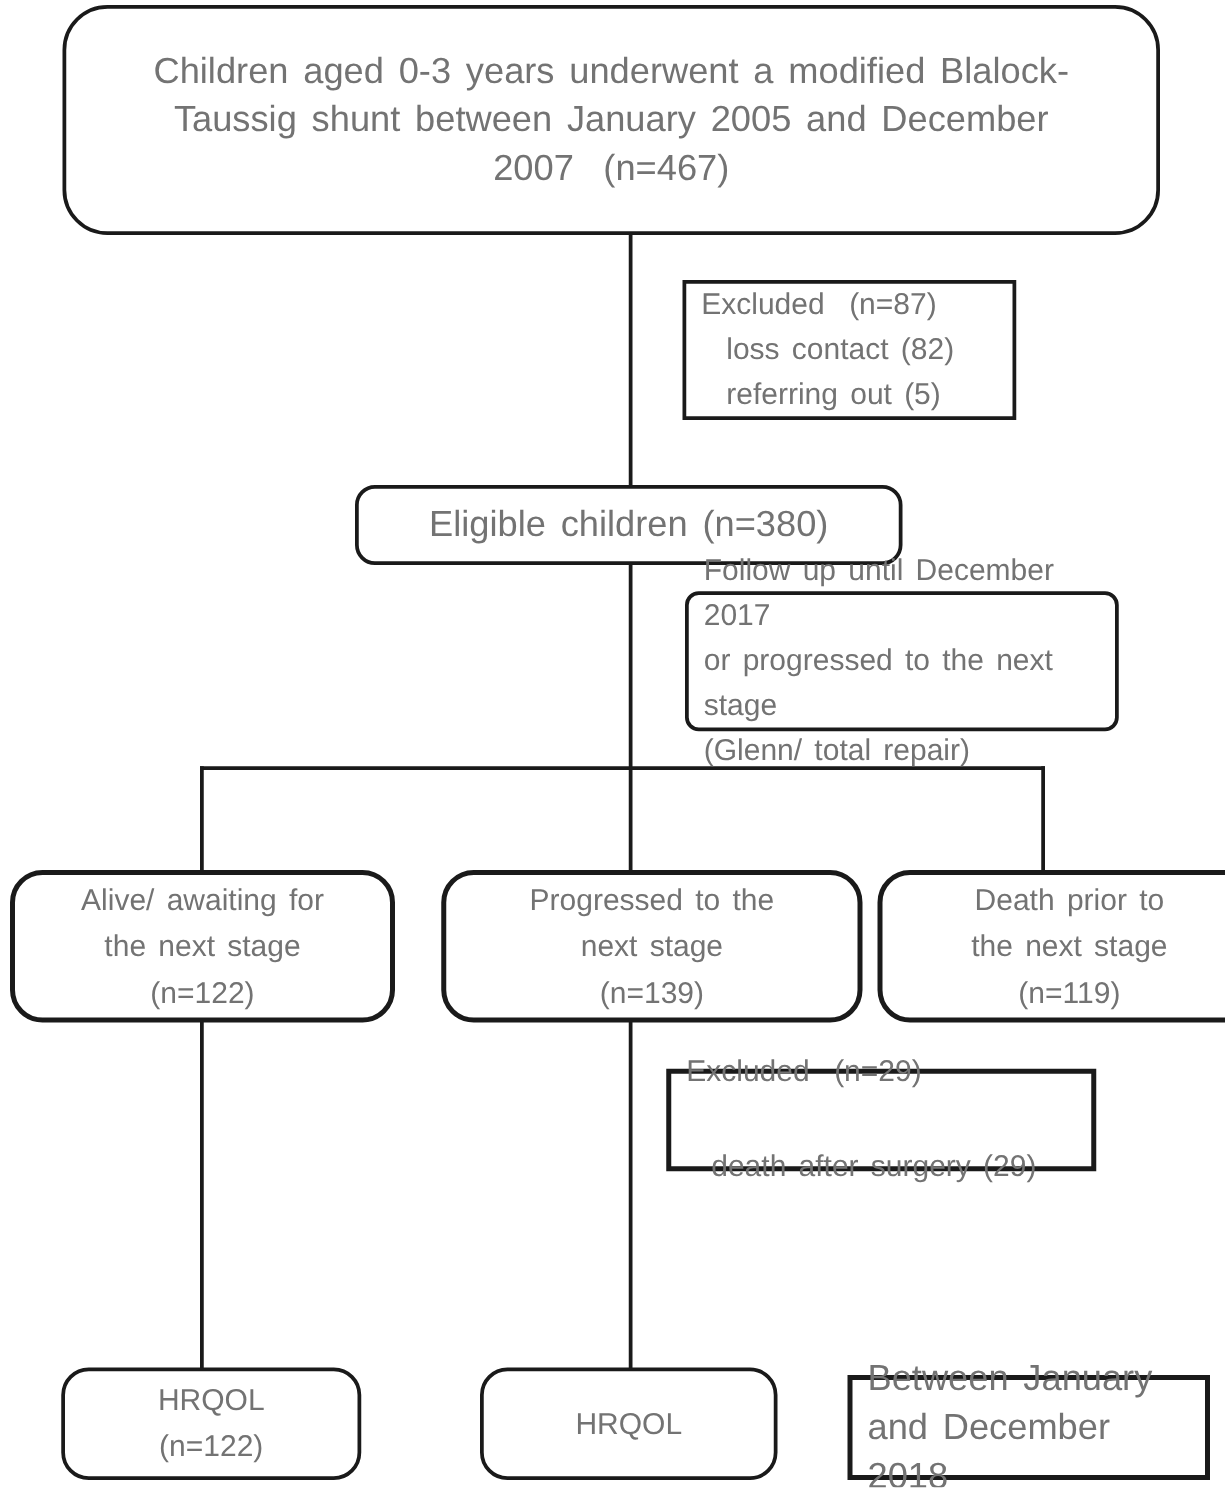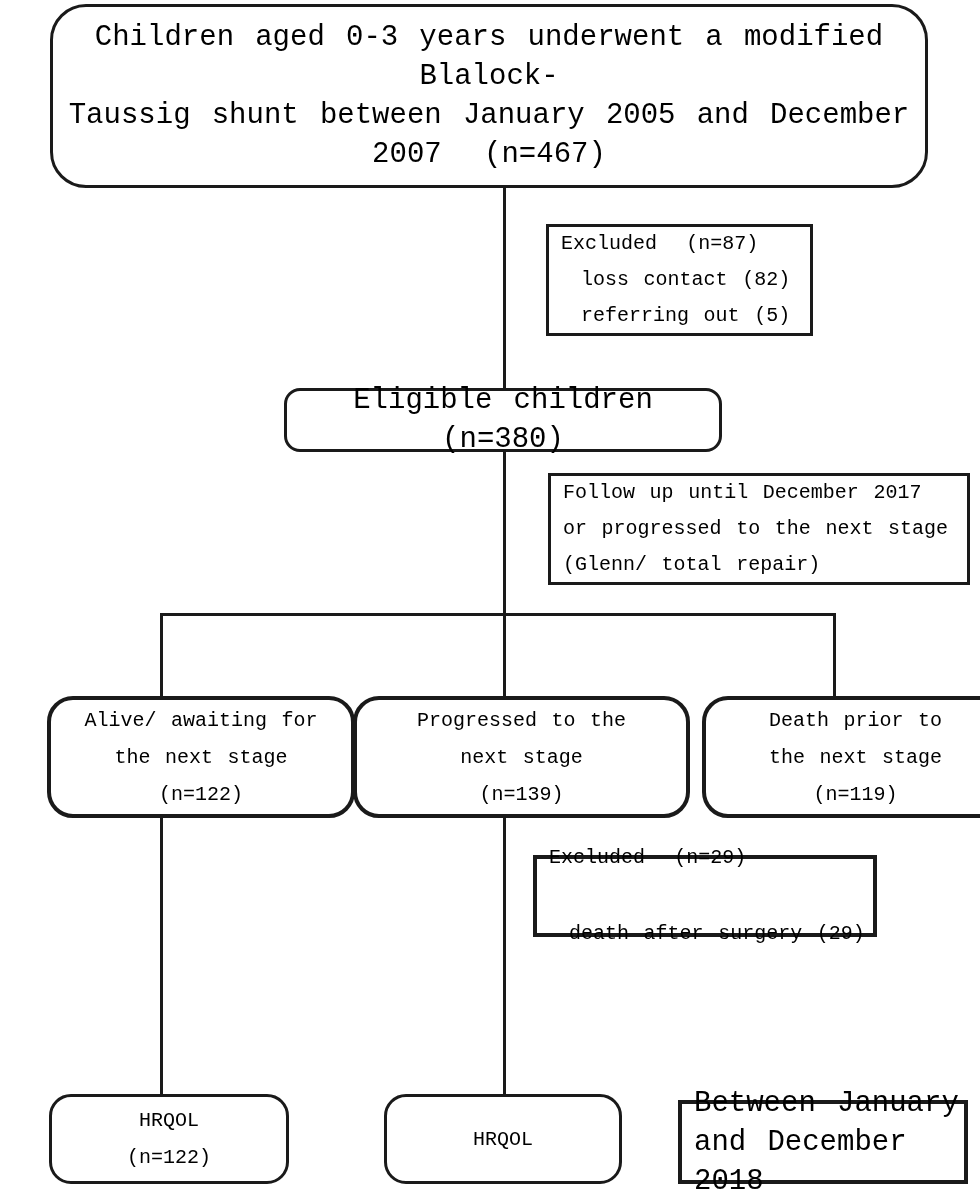--- a/index.html
+++ b/index.html
@@ -5,22 +5,22 @@
   html, body {
     margin: 0;
     padding: 0;
     background: #ffffff;
   }
   .canvas {
     position: relative;
     width: 980px;
     height: 1190px;
     background: #ffffff;
-    font-family: Liberation Mono, monospace;
-    color: #000000;
+    font-family: Liberation Sans, sans-serif;
+    color: #737373;
     overflow: hidden;
   }
   
   .conn {
     position: absolute;
     background: #1a1a1a;
     z-index: 0;
   }
   
   .box {
@@ -30,21 +30,21 @@
     z-index: 1;
     display: flex;
     flex-direction: column;
     justify-content: center;
     box-sizing: border-box;
   }
   .box.thick { border-width: 4px; }
   .tline {
     white-space: pre-wrap;
     word-spacing: 0.13em;
-    font-size: 20px;
+    font-size: 24px;
     line-height: 37px;
   }
   .center .tline { text-align: center; }
   .big .tline { font-size: 29px; line-height: 39px; }
   .leftpad .tline { padding-left: 12px; padding-right: 4px; }
   .leftpad .tline.indent { padding-left: 32px; }
   .compact .tline { line-height: 36px; }
 </style>
 </head>
 <body>
@@ -68,27 +68,27 @@
   <div class="box leftpad compact" style="left:546px; top:224px; width:267px; height:112px;">
     <div class="tline">Excluded  (n=87)</div>
     <div class="tline indent">loss contact (82)</div>
     <div class="tline indent">referring out (5)</div>
   </div>
 
   <div class="box center big" style="left:284px; top:388px; width:438px; height:64px; border-radius:16px;justify-content:center;">
     <div class="tline">Eligible children (n=380)</div>
   </div>
 
-  <div class="box leftpad compact" style="left:548px; top:473px; width:422px; height:112px;">
+  <div class="box leftpad compact" style="left:548px; top:473px; width:347px; height:112px;border-radius:11px;">
     <div class="tline">Follow up until December 2017</div>
     <div class="tline">or progressed to the next stage</div>
     <div class="tline">(Glenn/ total repair)</div>
   </div>
 
-  <div class="box center thick" style="left:8px; top:696px; width:308px; height:122px; border-radius:26px;margin-left:39px;">
+  <div class="box center thick" style="left:8px; top:696px; width:308px; height:122px; border-radius:26px;">
     <div class="tline">Alive/ awaiting for</div>
     <div class="tline">the next stage</div>
     <div class="tline">(n=122)</div>
   </div>
 
   <div class="box center thick" style="left:353px; top:696px; width:337px; height:122px; border-radius:26px;">
     <div class="tline">Progressed to the</div>
     <div class="tline">next stage</div>
     <div class="tline">(n=139)</div>
   </div>

